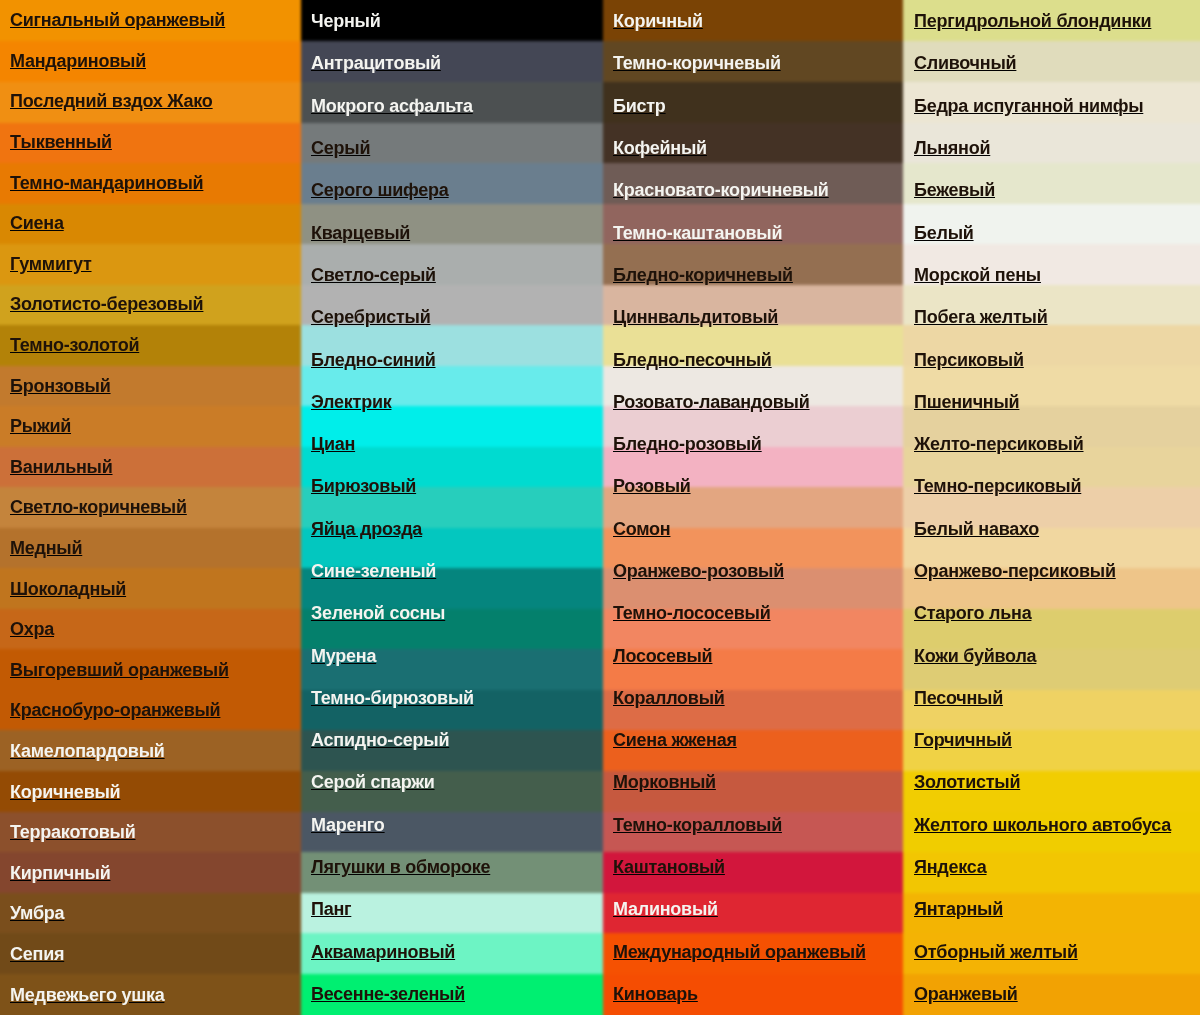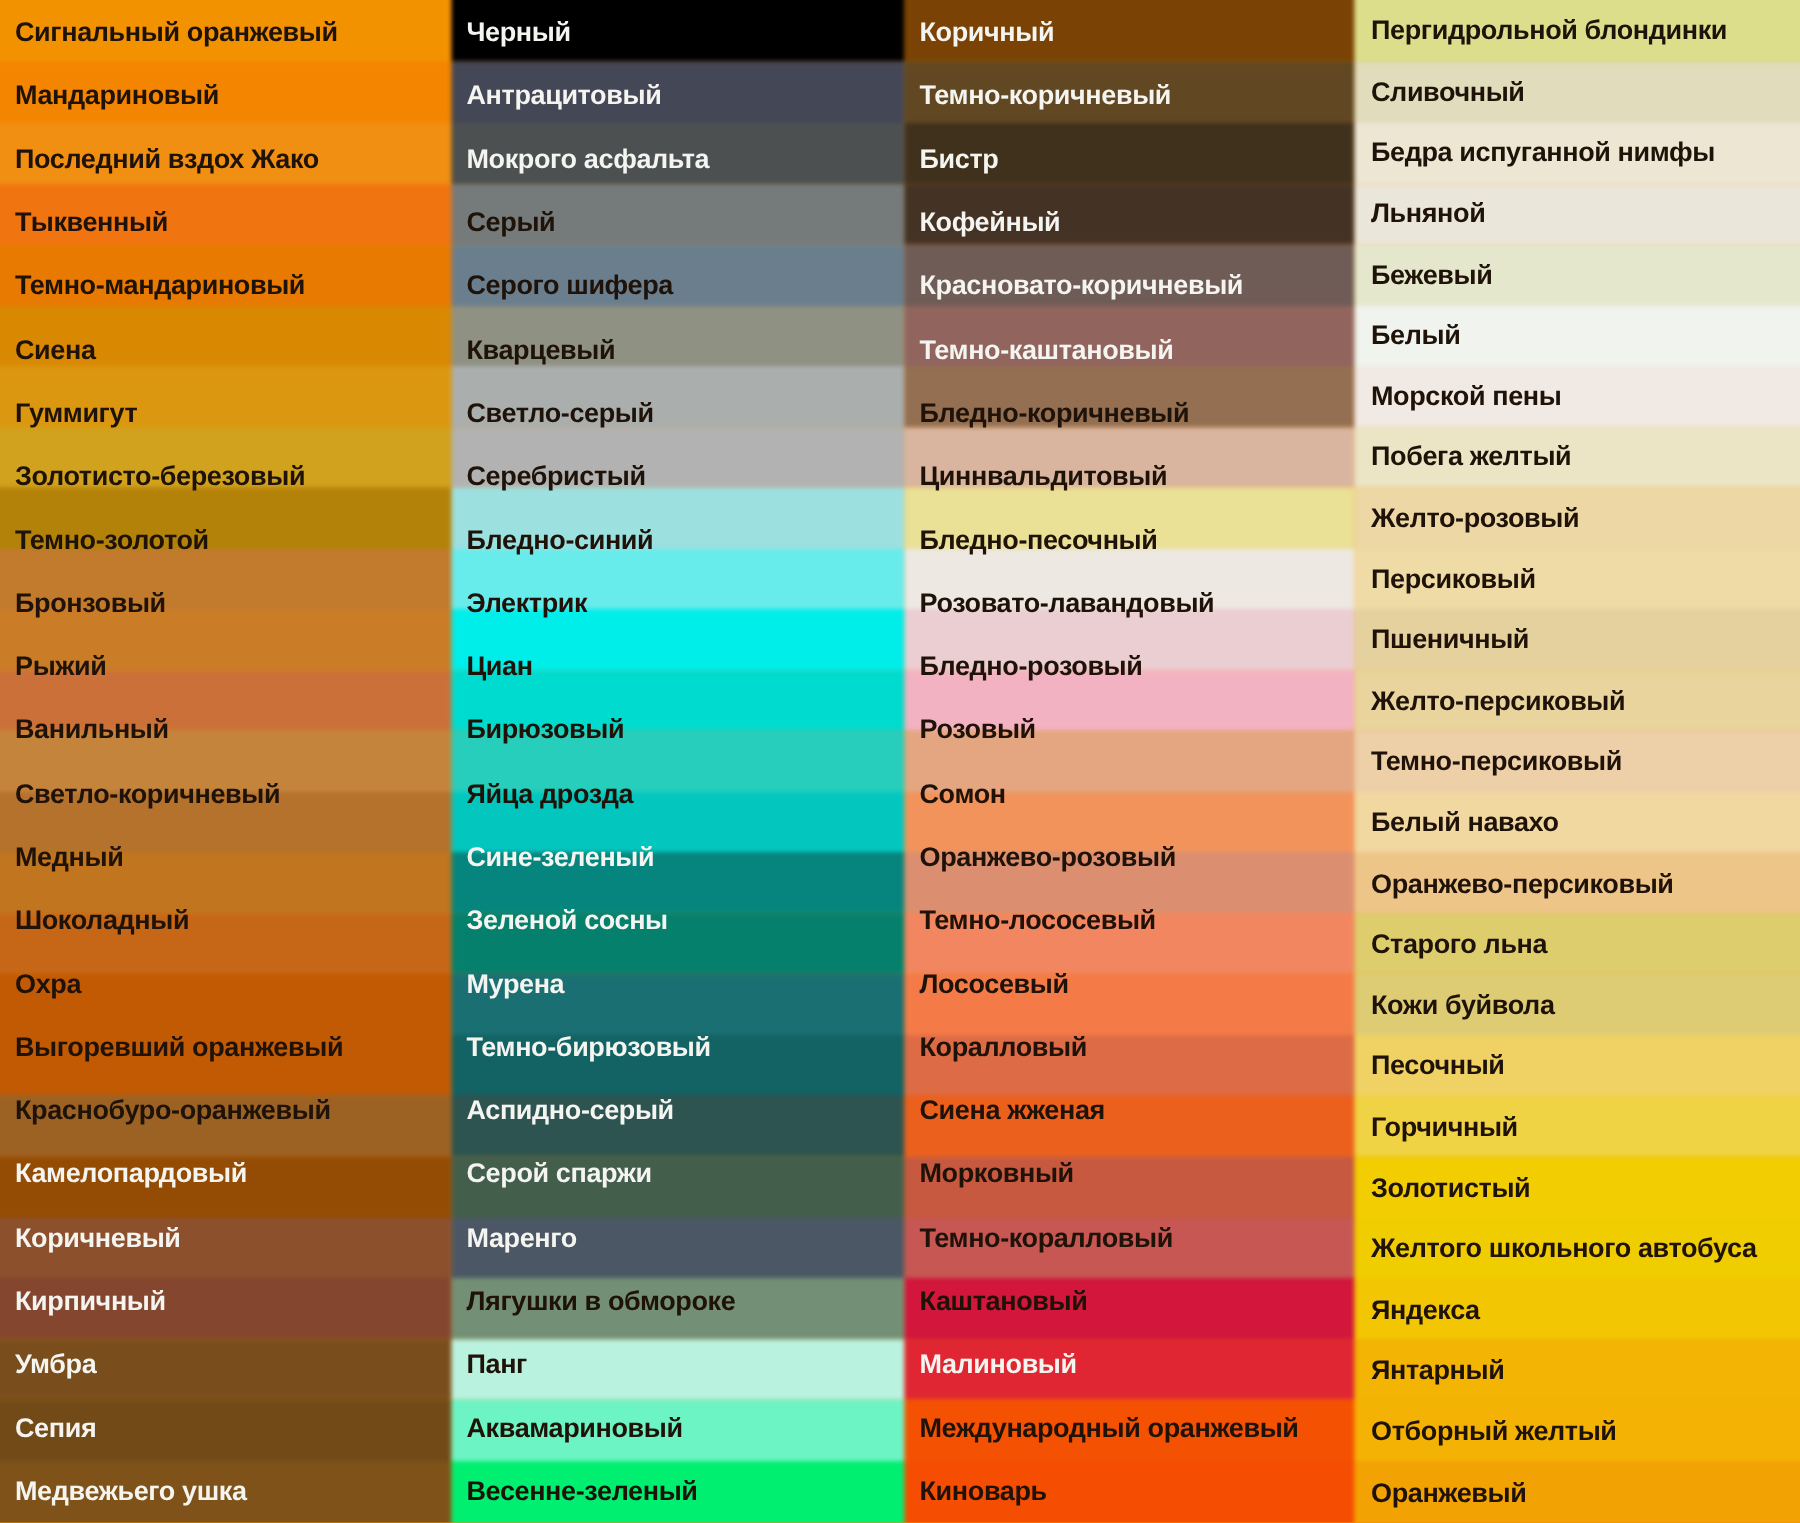--- a/index.html
+++ b/index.html
@@ -8,21 +8,21 @@
        font-family:"Liberation Sans","DejaVu Sans",sans-serif;}
   .palette{position:relative;width:1200px;height:1015px;overflow:hidden;}
   .bg-clip{position:absolute;inset:0;overflow:hidden;}
   .bg-layer{position:absolute;left:-8px;top:-8px;width:1216px;height:1031px;
             display:flex;filter:blur(1.4px);}
   .bg-layer .col{height:1031px;}
   .bg-layer .col-0{width:309px;}
   .bg-layer .col-3{width:305px;}
   .bg-layer .band:first-child{flex:1.22 1 0;}
   .bg-layer .band:last-child{flex:1.22 1 0;}
-  .fg-layer{position:absolute;inset:0;display:flex;}
+  .fg-layer{position:absolute;inset:0;display:flex;text-decoration:underline;}
   .col{display:flex;flex-direction:column;height:1015px;}
   .col-0{width:301px;}
   .col-1{width:302px;}
   .col-2{width:301px;}
   .col-3{width:296px;}
   .band{flex:1 1 0;}
   .swatch{flex:1 1 0;display:flex;align-items:center;}
   .swatch-label{padding-left:10px;font-size:18px;font-weight:bold;
        letter-spacing:-.25px;white-space:nowrap;line-height:1;
        filter:blur(.25px);}
@@ -201,20 +201,23 @@
       <div class="swatch">
           <span class="swatch-label txt-dark">Краснобуро-оранжевый</span>
         </div>
       <div class="swatch">
           <span class="swatch-label txt-light">Камелопардовый</span>
         </div>
       <div class="swatch">
           <span class="swatch-label txt-light">Коричневый</span>
         </div>
       <div class="swatch">
+          <span class="swatch-label txt-light">Терракотовый</span>
+        </div>
+      <div class="swatch">
           <span class="swatch-label txt-light">Кирпичный</span>
         </div>
       <div class="swatch">
           <span class="swatch-label txt-light">Умбра</span>
         </div>
       <div class="swatch">
           <span class="swatch-label txt-light">Сепия</span>
         </div>
       <div class="swatch">
           <span class="swatch-label txt-light">Медвежьего ушка</span>
@@ -385,23 +388,20 @@
           <span class="swatch-label txt-dark">Бежевый</span>
         </div>
       <div class="swatch">
           <span class="swatch-label txt-dark">Белый</span>
         </div>
       <div class="swatch">
           <span class="swatch-label txt-dark">Морской пены</span>
         </div>
       <div class="swatch">
           <span class="swatch-label txt-dark">Побега желтый</span>
-        </div>
-      <div class="swatch">
-          <span class="swatch-label txt-dark">Желто-розовый</span>
         </div>
       <div class="swatch">
           <span class="swatch-label txt-dark">Персиковый</span>
         </div>
       <div class="swatch">
           <span class="swatch-label txt-dark">Пшеничный</span>
         </div>
       <div class="swatch">
           <span class="swatch-label txt-dark">Желто-персиковый</span>
         </div>

